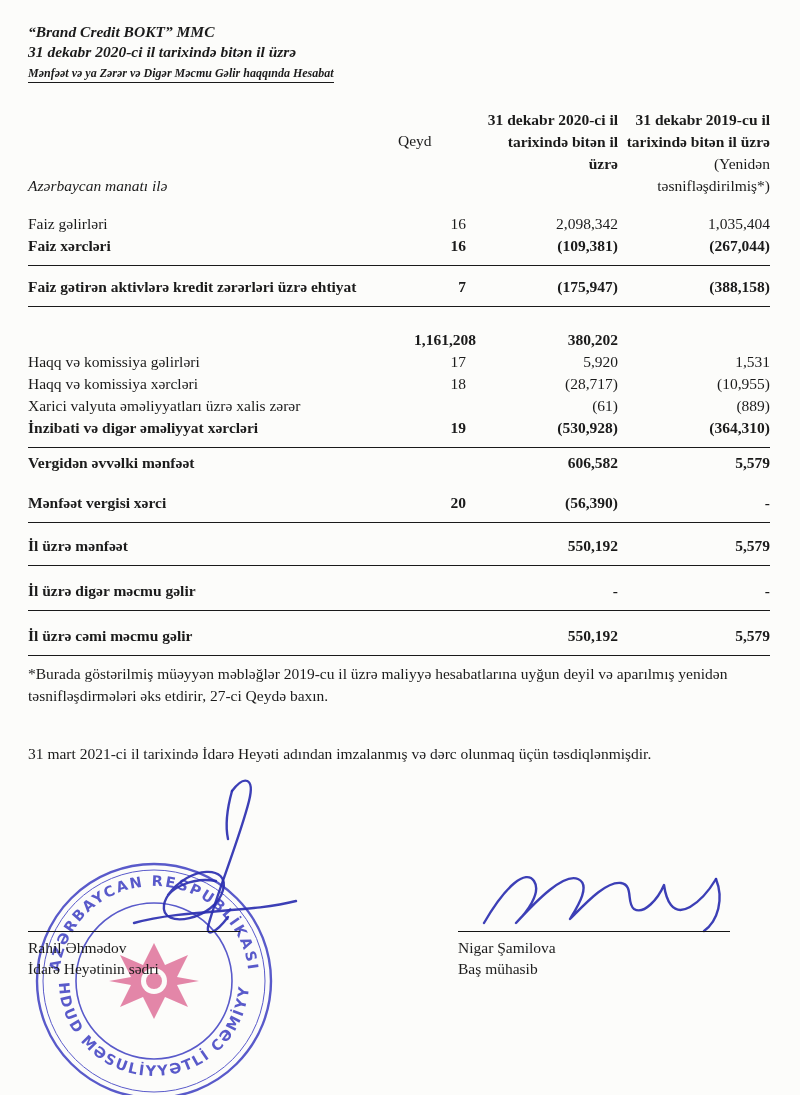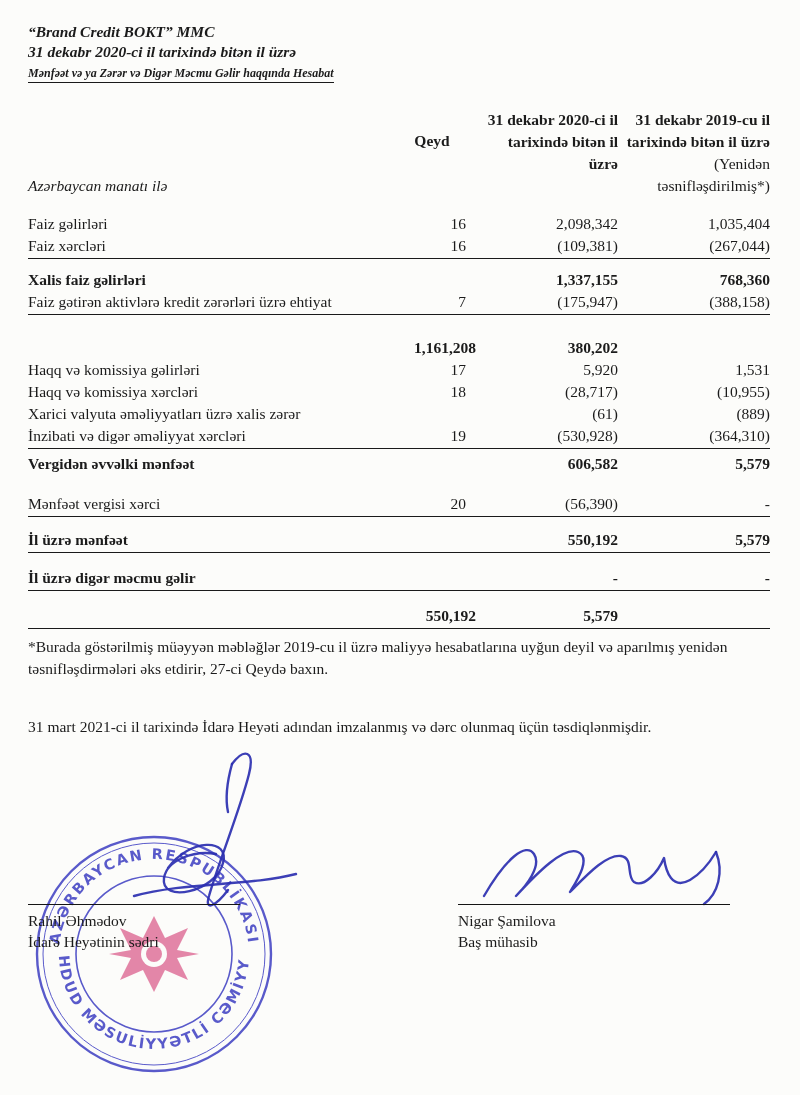--- a/index.html
+++ b/index.html
@@ -15,29 +15,29 @@
 
   .h-line { font-weight:bold; font-style:italic; font-size:15.5px; line-height:1.32; }
   .h-title { display:inline-block; font-weight:bold; font-style:italic; font-size:12px;
              border-bottom:1.6px solid #1a1a1a; padding-bottom:1px; margin-top:1px; }
 
   .grid4 { display:grid; grid-template-columns:1fr 78px 142px 152px; }
 
   .thead { margin-top:26px; font-size:15.5px; line-height:1.42; align-items:start; }
   .colh  { font-weight:bold; text-align:right; }
   .colh .sub { font-weight:normal; }
-  .qeyd  { font-weight:bold; text-align:center; padding-right:10px; padding-top:21px; }
+  .qeyd  { font-weight:normal; text-align:left; padding-right:10px; padding-top:21px; }
   .currency { font-style:italic; align-self:end; }
 
   .tbody { margin-top:16px; }
   .trow { font-size:15.5px; line-height:1.42; align-items:end; }
   .trow .note { text-align:right; padding-right:10px; }
   .trow .num  { text-align:right; }
   .bold { font-weight:bold; }
-  .bb { border-bottom:1.6px solid #1a1a1a; padding-bottom:1px; }
+  .bb { border-bottom:1.6px solid #1a1a1a; padding-bottom:8px;font-weight:bold; }
   .pt4 { padding-top:4px; }
 
   .sp10{height:10px} .sp12{height:12px} .sp14{height:14px} .sp18{height:18px} .sp22{height:22px}
 
   .footnote { margin-top:7px; font-size:15.5px; line-height:1.42; }
   .approval { margin-top:36px; font-size:15.5px; line-height:1.42; }
 
   .sig-area { position:relative; margin-top:8px; height:285px; }
   .sig-line { position:absolute; border-top:1.6px solid #141414; }
   .sig-line.l { left:0;   top:158px; width:212px; }
@@ -85,26 +85,20 @@
 
     <div class="trow grid4 bb">
       <div>Faiz xərcləri</div>
       <div class="note">16</div>
       <div class="num">(109,381)</div>
       <div class="num">(267,044)</div>
     </div>
 
     <div class="sp10"></div>
 
-    <div class="trow grid4 bold">
-      <div>Xalis faiz gəlirləri</div>
-      <div class="note"></div>
-      <div class="num">1,337,155</div>
-      <div class="num">768,360</div>
-    </div>
 
     <div class="trow grid4 bb">
       <div>Faiz gətirən aktivlərə kredit zərərləri üzrə ehtiyat</div>
       <div class="note">7</div>
       <div class="num">(175,947)</div>
       <div class="num">(388,158)</div>
     </div>
 
     <div class="sp22"></div>
 
@@ -172,20 +166,21 @@
     <div class="trow grid4 bold bb">
       <div>İl üzrə digər məcmu gəlir</div>
       <div class="note"></div>
       <div class="num">-</div>
       <div class="num">-</div>
     </div>
 
     <div class="sp14"></div>
 
     <div class="trow grid4 bold bb">
+      <div>İl üzrə cəmi məcmu gəlir</div>
       <div class="note"></div>
       <div class="num">550,192</div>
       <div class="num">5,579</div>
     </div>
 
   </div>
 
   <p class="footnote">*Burada göstərilmiş müəyyən məbləğlər 2019-cu il üzrə maliyyə hesabatlarına uyğun deyil və aparılmış yenidən təsnifləşdirmələri əks etdirir, 27-ci Qeydə baxın.</p>
 
   <p class="approval">31 mart  2021-ci il tarixində İdarə Heyəti adından imzalanmış və dərc olunmaq üçün təsdiqlənmişdir.</p>

